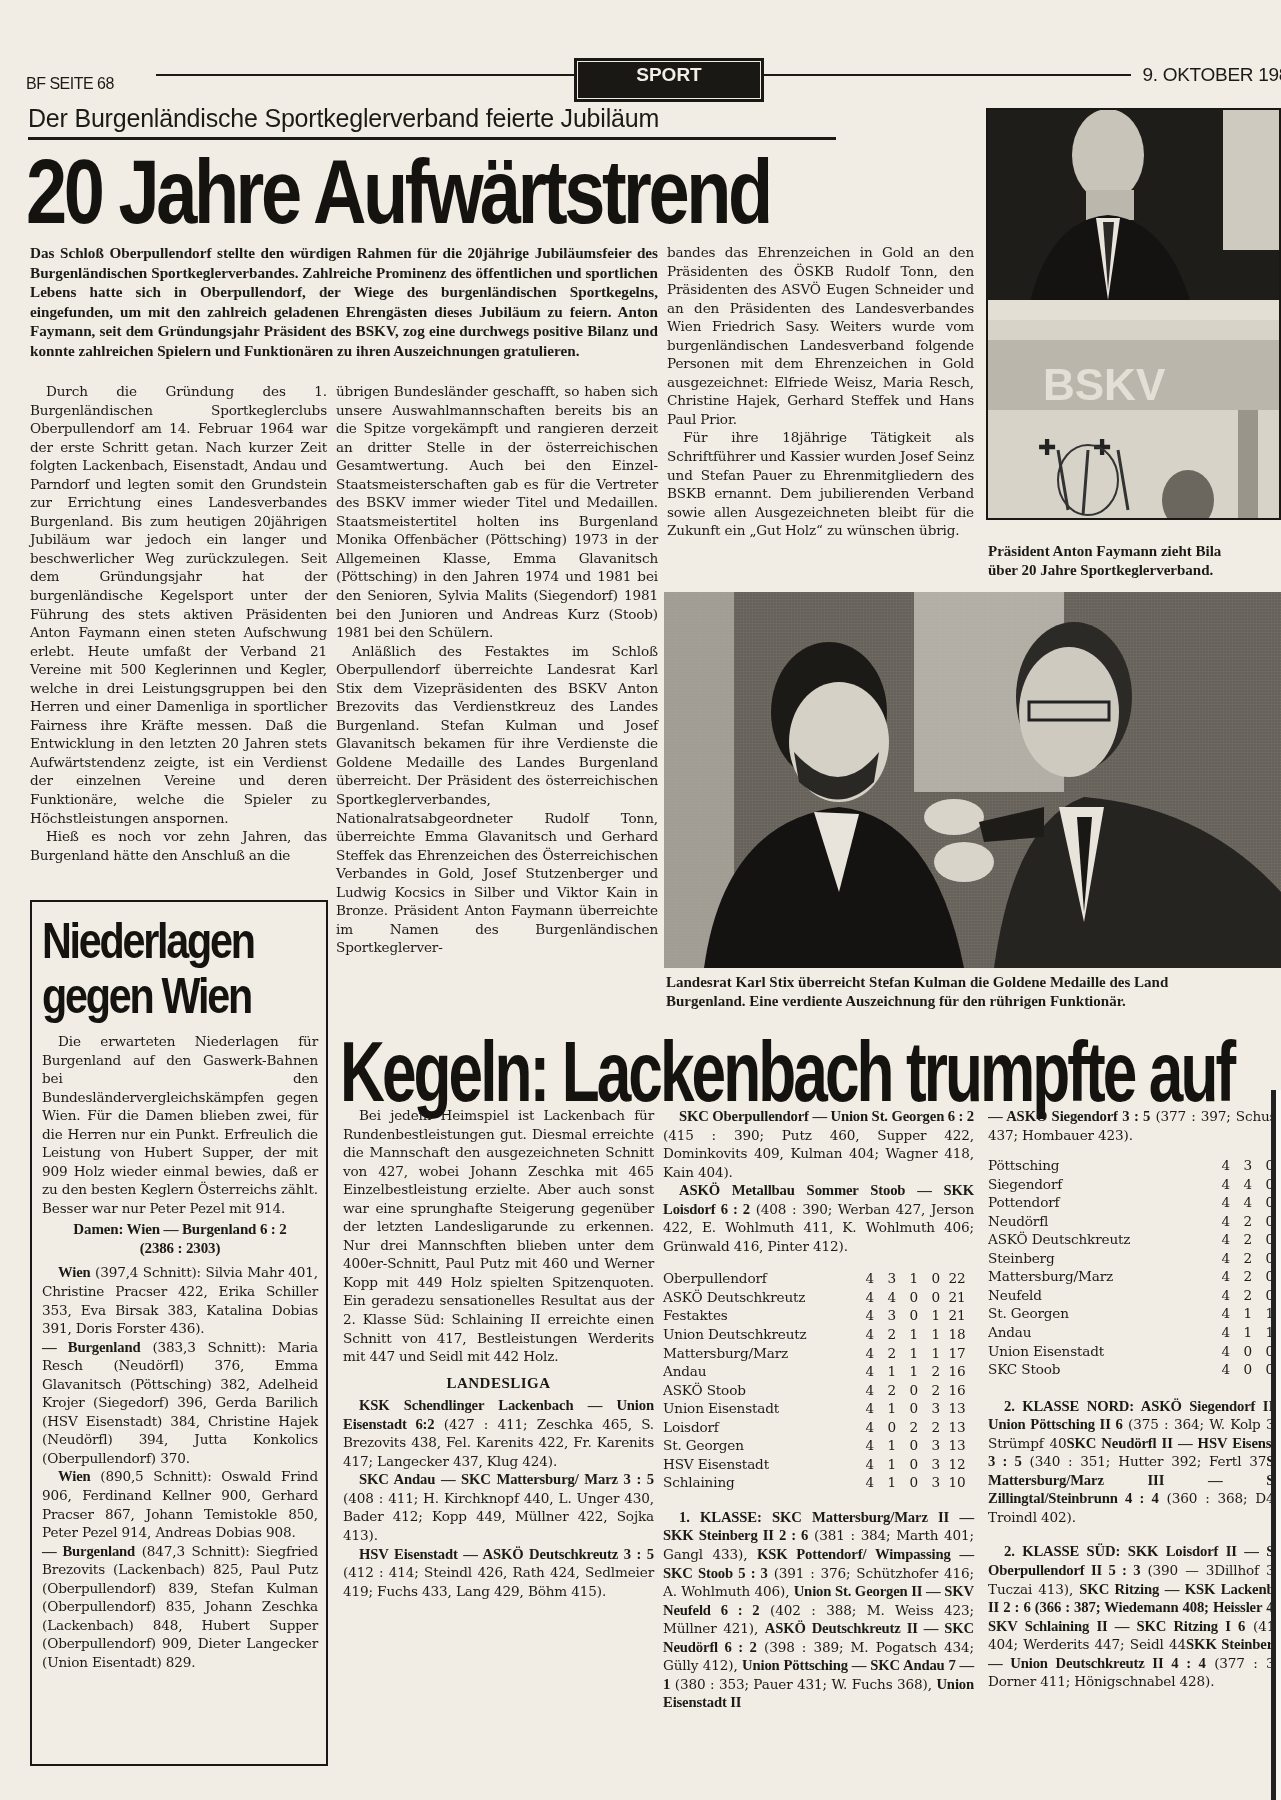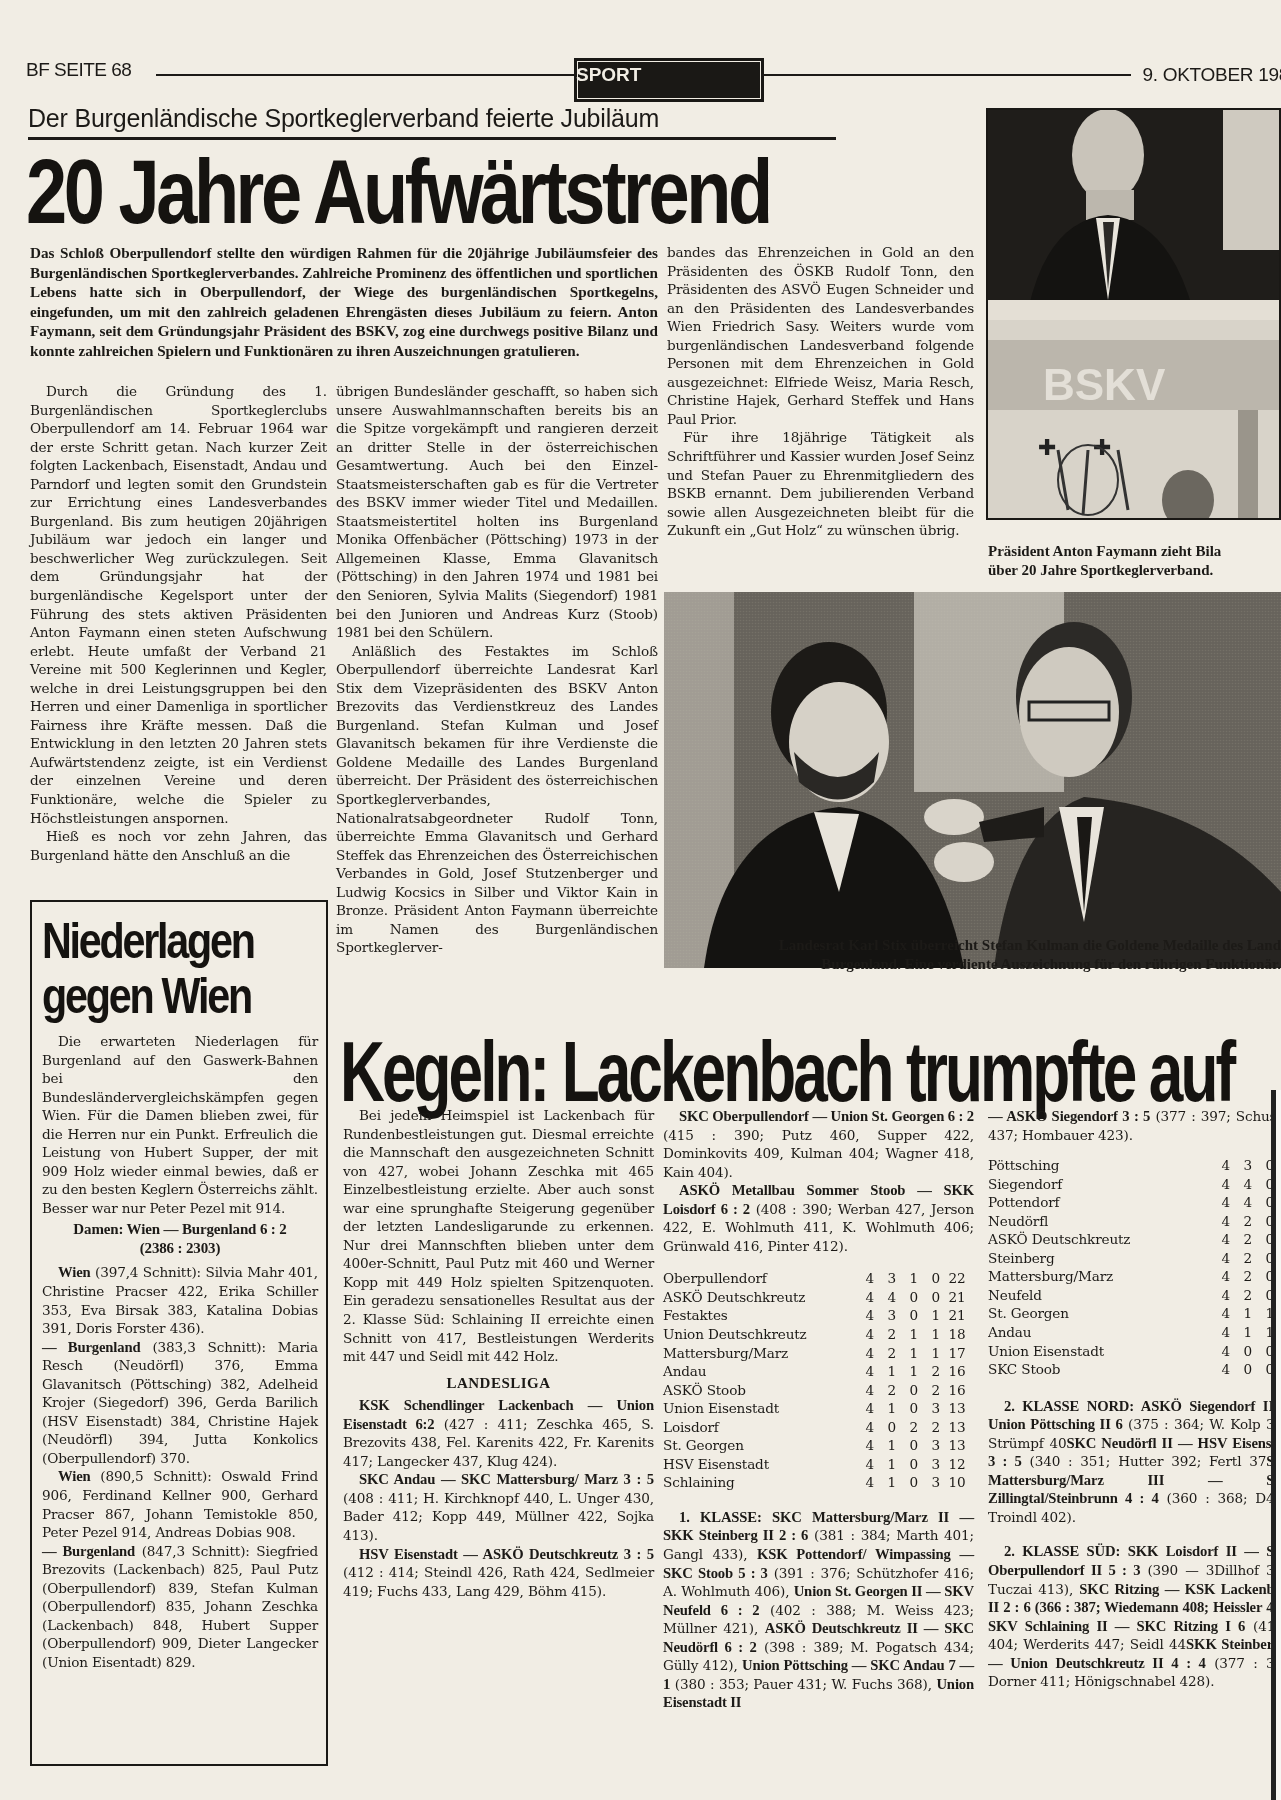--- a/index.html
+++ b/index.html
@@ -7,29 +7,29 @@
   body {
     background: #f1ede4;
     color: #1c1a17;
     font-family: "DejaVu Serif", "Liberation Serif", serif;
     position: relative;
   }
   .abs { position: absolute; }
 
   
   #hdr { left: 26px; top: 58px; width: 1255px; height: 36px; }
-  #hdr .left { position: absolute; left: 0; top: 1px; font-family: "Liberation Sans", sans-serif; font-size: 19px; letter-spacing: -0.5px; }
+  #hdr .left { position: absolute; left: 0; top: 17px; font-family: "Liberation Sans", sans-serif; font-size: 16px; letter-spacing: -0.5px; }
   #hdr .right { position: absolute; right: -8px; top: 6px; font-family: "Liberation Sans", sans-serif; font-size: 19px; letter-spacing: -0.3px; white-space: nowrap; }
   #hdr .rule-l { position: absolute; left: 130px; top: 16px; width: 420px; border-top: 2px solid #1c1a17; }
   #hdr .rule-r { position: absolute; left: 735px; top: 16px; width: 370px; border-top: 2px solid #1c1a17; }
   #hdr .sport {
     position: absolute; left: 548px; top: 0; width: 190px; height: 44px;
     background: #1a1815; border: 2px solid #1a1815; outline: 1px solid #f1ede4; outline-offset: -4px;
     color: #f1ede4; font-family: "Liberation Sans", sans-serif; font-weight: bold; font-size: 19px;
-    text-align: left; line-height: 30px;
+    text-align: center; line-height: 30px;
   }
 
   
   #kicker { left: 28px; top: 104px; width: 808px; font-family: "Liberation Sans", sans-serif; font-size: 25px; letter-spacing: -0.2px; border-bottom: 3px solid #1c1a17; padding-bottom: 4px; white-space: nowrap; }
   .headline {
     font-family: "Liberation Sans", "DejaVu Sans", sans-serif; font-weight: bold;
     letter-spacing: -4px; transform-origin: left top; white-space: nowrap; color: #151310;
   }
   #headline1 { left: 26px; top: 140px; font-size: 86px; transform: scaleX(0.86) scaleY(1.05); }
 
@@ -43,21 +43,21 @@
   #col1 { left: 30px; top: 382px; width: 297px; }
   #col2 { left: 336px; top: 382px; width: 322px; }
   #col3 { left: 667px; top: 243px; width: 307px; }
 
   
   .photo { background: #fde047; overflow: hidden; }
   #photo1 { left: 986px; top: 108px; width: 295px; height: 412px; border: 2px solid #1a1815; }
   #photo2 { left: 664px; top: 592px; width: 617px; height: 376px; }
   .caption { font-family: "Liberation Serif", serif; font-weight: bold; font-size: 15px; line-height: 19px; white-space: nowrap; overflow: hidden; }
   #cap1 { left: 988px; top: 542px; width: 293px; }
-  #cap2 { left: 666px; top: 936px; width: 615px; text-align: right; }
+  #cap2 { left: 666px; top: 973px; width: 615px; }
 
   
   #box { left: 30px; top: 900px; width: 298px; height: 866px; border: 2px solid #1a1815; padding: 12px 8px 0 10px; }
   #box-head { font-family: "Liberation Sans", sans-serif; font-weight: bold; font-size: 48px; line-height: 52px; letter-spacing: -2.6px; transform: scaleX(0.86) scaleY(1.05); transform-origin: left top; width: 330px; color: #151310; }
   #box-body { margin-top: 14px; font-size: 13.6px; line-height: 18.55px; }
   #box-body .sub { text-align: center; font-weight: bold; font-family: "Liberation Serif", serif; font-size: 15px; line-height: 19px; margin: 3px 0 5px; }
   b { font-family: "Liberation Serif", serif; font-size: 1.08em; }
 
   
   #headline2 { left: 340px; top: 1023px; font-size: 74px; transform: scaleX(0.84) scaleY(1.15); letter-spacing: -3.5px; }

